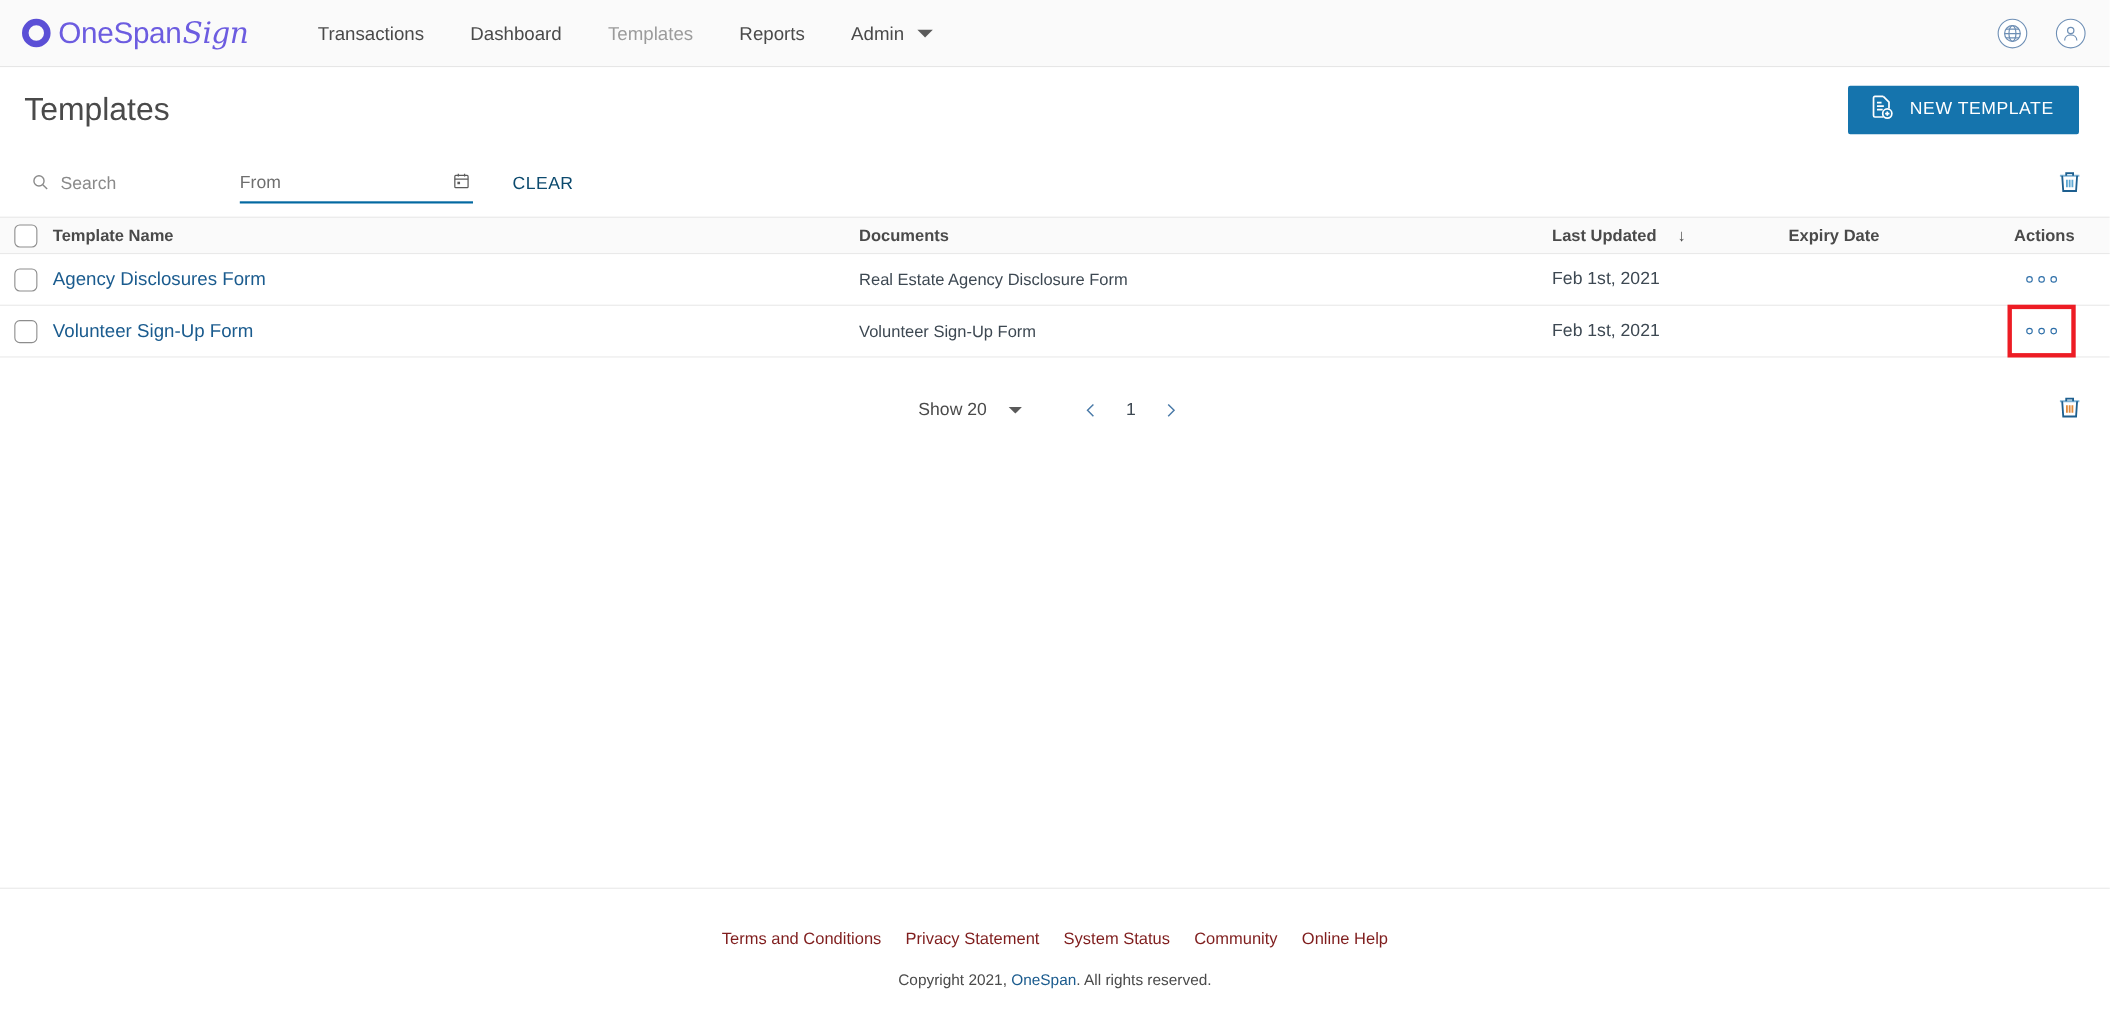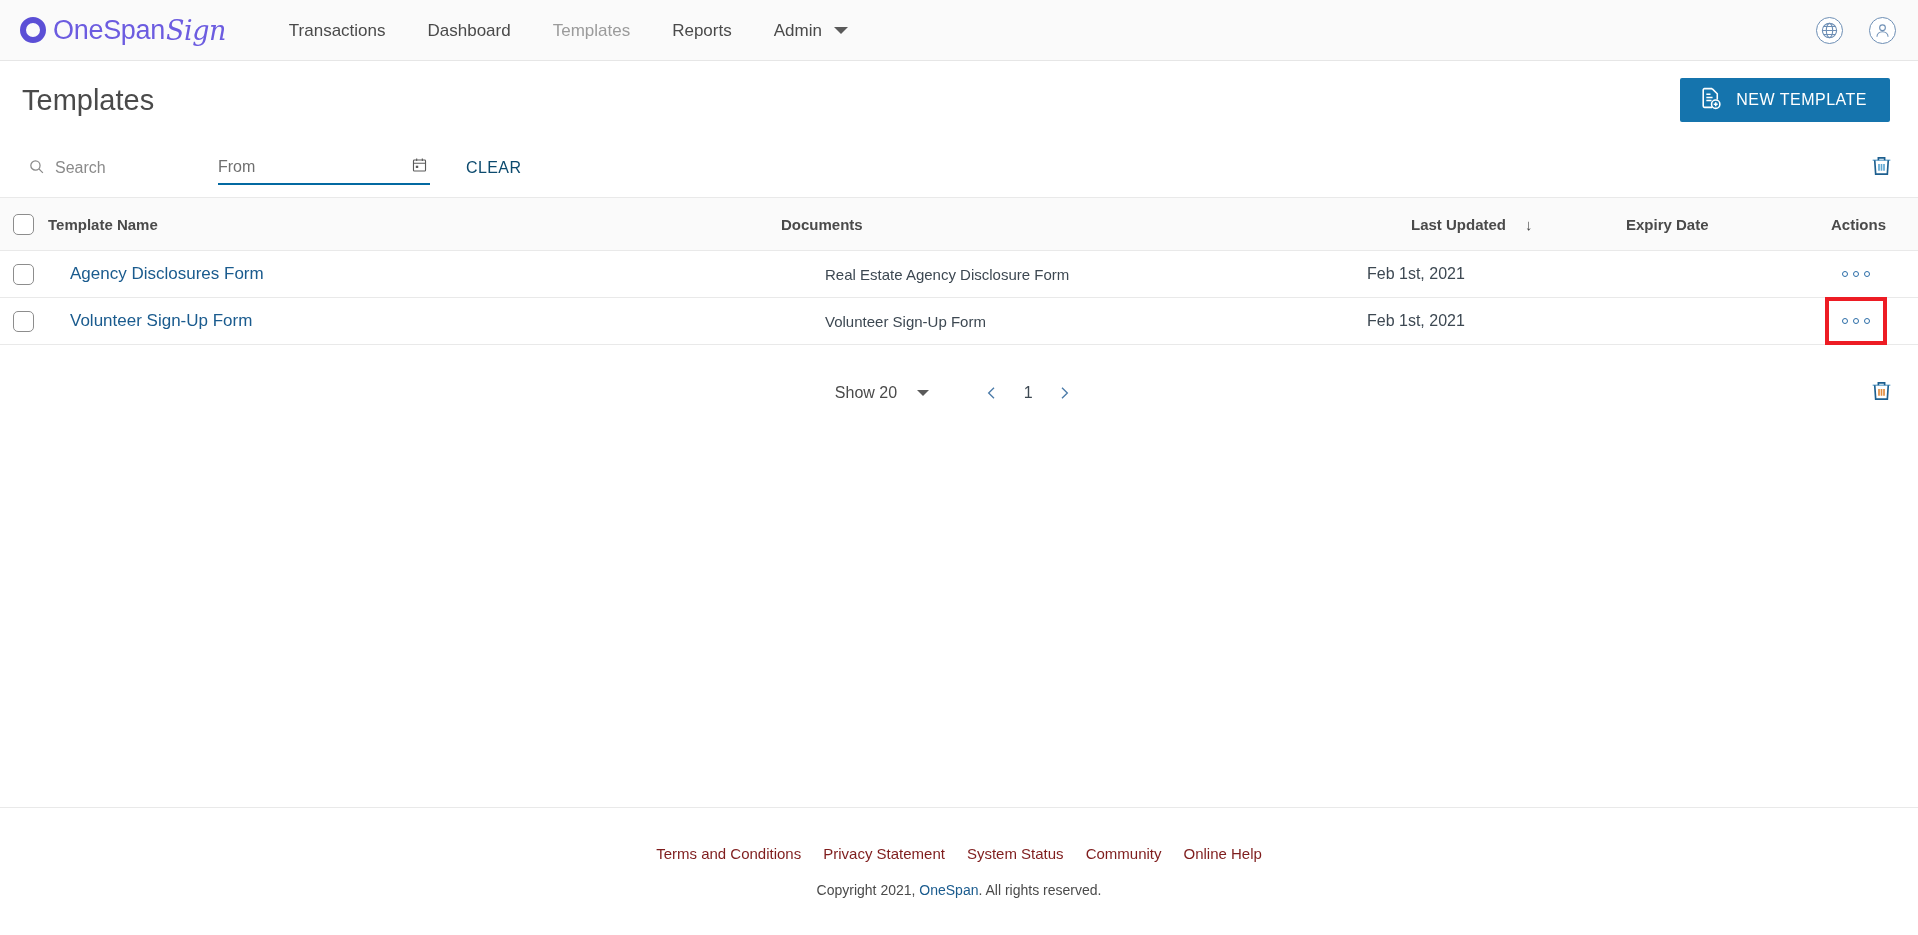--- a/index.html
+++ b/index.html
@@ -155,26 +155,26 @@
   .tbl { width: 100%; }
   .trow {
     display: flex;
     align-items: center;
     padding: 0 28px 0 0;
     border-bottom: 1px solid #e9e9e9;
   }
   .thead {
     background: #fafafa;
     border-top: 1px solid #e9e9e9;
-    height: 54px;
+    height: 34px;
     font-size: 15px;
     font-weight: bold;
     color: #4a4a4a;
   }
-  .tbody-row { height: 47px; font-size: 16px; gap: 22px; }
+  .tbody-row { height: 47px; font-size: 16px; }
   .c-check { width: 46px; flex: 0 0 46px; display: flex; justify-content: center; align-items: center; }
   .c-name  { flex: 0 0 735px; padding-left: 2px; }
   .c-docs  { flex: 1 1 auto; }
   .c-upd   { flex: 0 0 215px; }
   .c-exp   { flex: 0 0 196px; }
   .c-act   { flex: 0 0 68px; display: flex; justify-content: center; align-items: center; position: relative; }
   .thead .c-act { justify-content: flex-end; padding-right: 4px; text-align: center; }
   .thead .c-upd { display: flex; align-items: center; gap: 19px; }
 
   .cbox {

